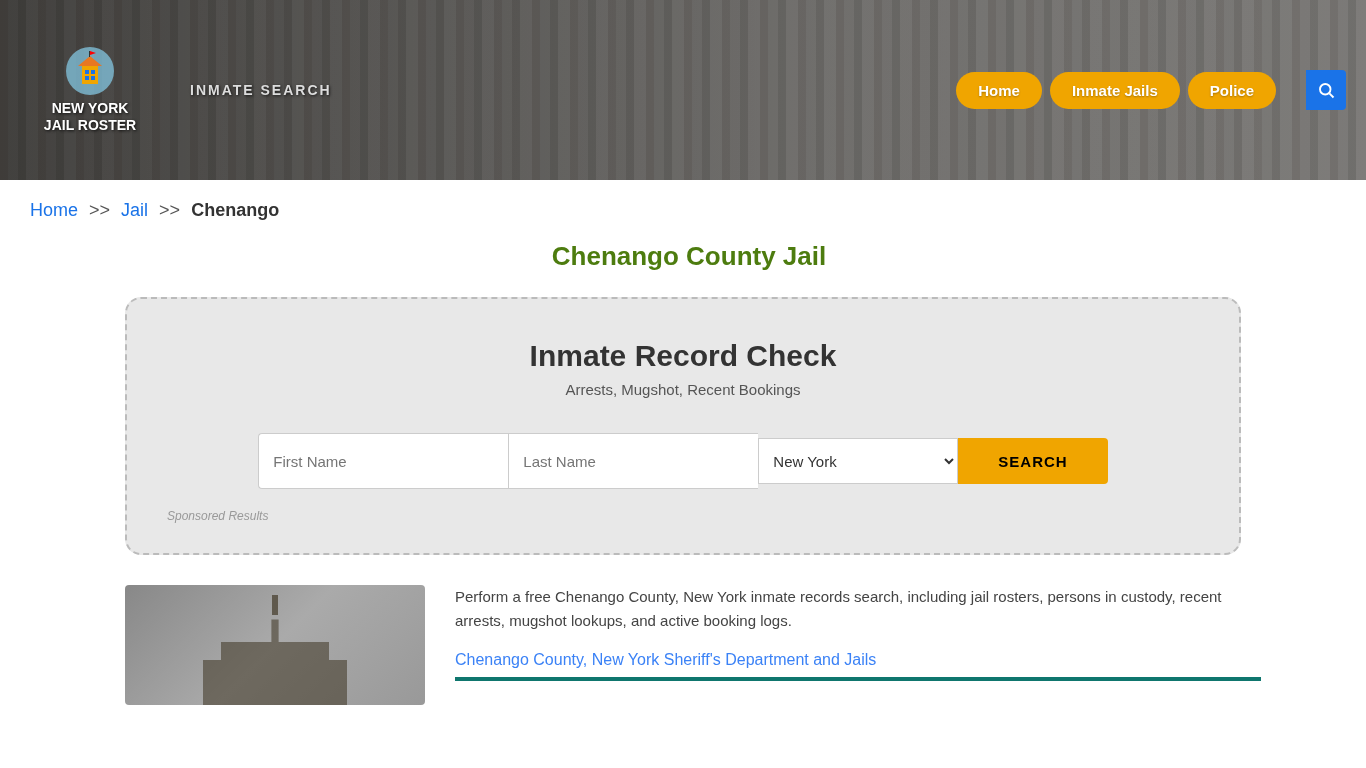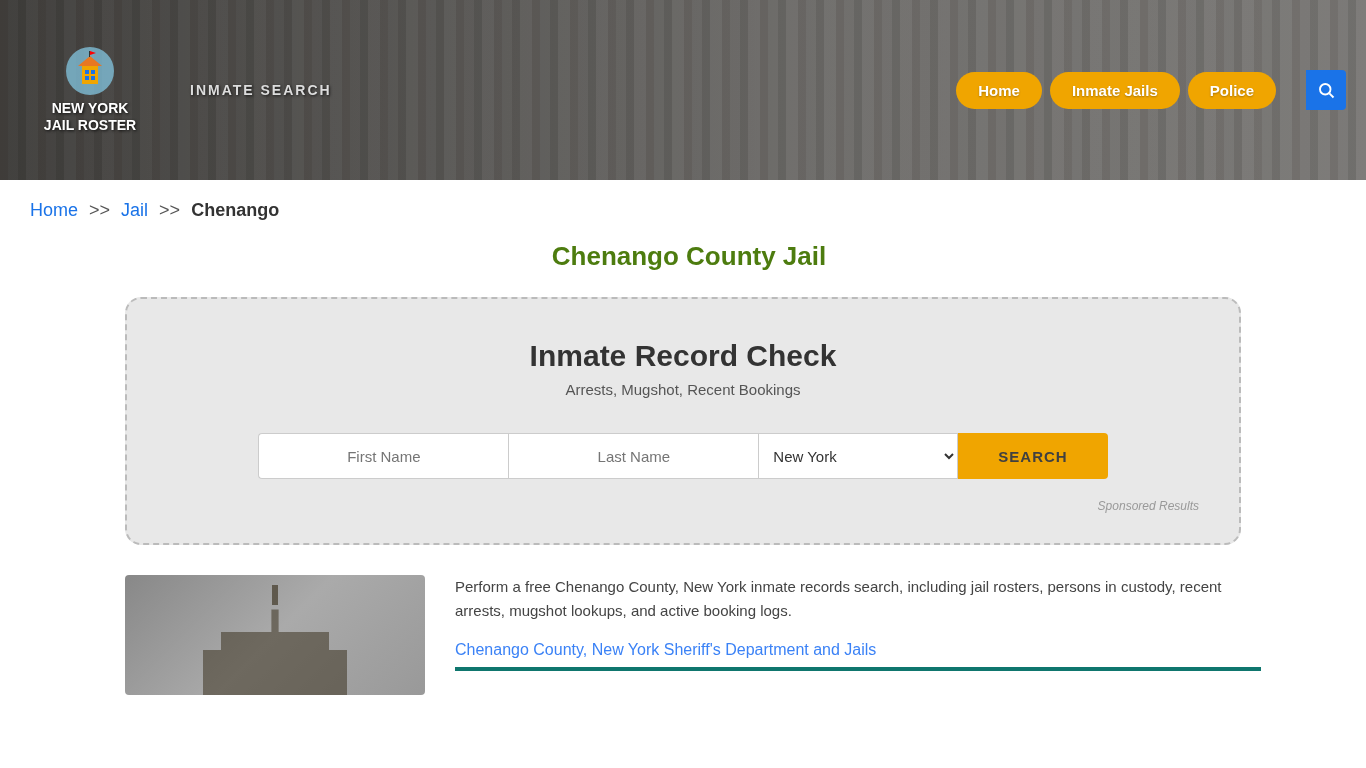--- a/index.html
+++ b/index.html
@@ -174,27 +174,26 @@
       color: #555;
       margin-bottom: 35px;
     }
     .record-form {
       display: flex;
       gap: 0;
       align-items: center;
       justify-content: center;
     }
     .form-input {
-      height: 46px;
+      height: 56px;
       border: 1px solid #ccc;
-      padding: 0 2px;
+      padding: 0 14px;
       font-size: 15px;
       outline: none;
       color: #aaa;
-      text-align: center;
     }
     .form-input.first-name {
       width: 250px;
       border-radius: 4px 0 0 4px;
       border-right: none;
     }
     .form-input.last-name {
       width: 250px;
       border-radius: 0;
       border-right: none;
@@ -207,36 +206,35 @@
       outline: none;
       color: #333;
       width: 200px;
       border-radius: 0;
       background: #fff;
       cursor: pointer;
     }
     .search-action-btn {
       height: 46px;
       background: #f0a500;
-      color: #404040;
+      color: #000000;
       border: none;
       padding: 4px 40px;
       font-size: 15px;
       font-weight: bold;
       letter-spacing: 1px;
       cursor: pointer;
       border-radius: 0 4px 4px 0;
     }
 
     .sponsored-label {
       margin-top: 20px;
       font-size: 12px;
       color: #999;
       font-style: italic;
-      text-align: right;
     }
 
     
     .bottom-section {
       display: flex;
       gap: 30px;
       padding: 0 105px 40px 125px;
     }
     .bottom-image {
       width: 300px;

